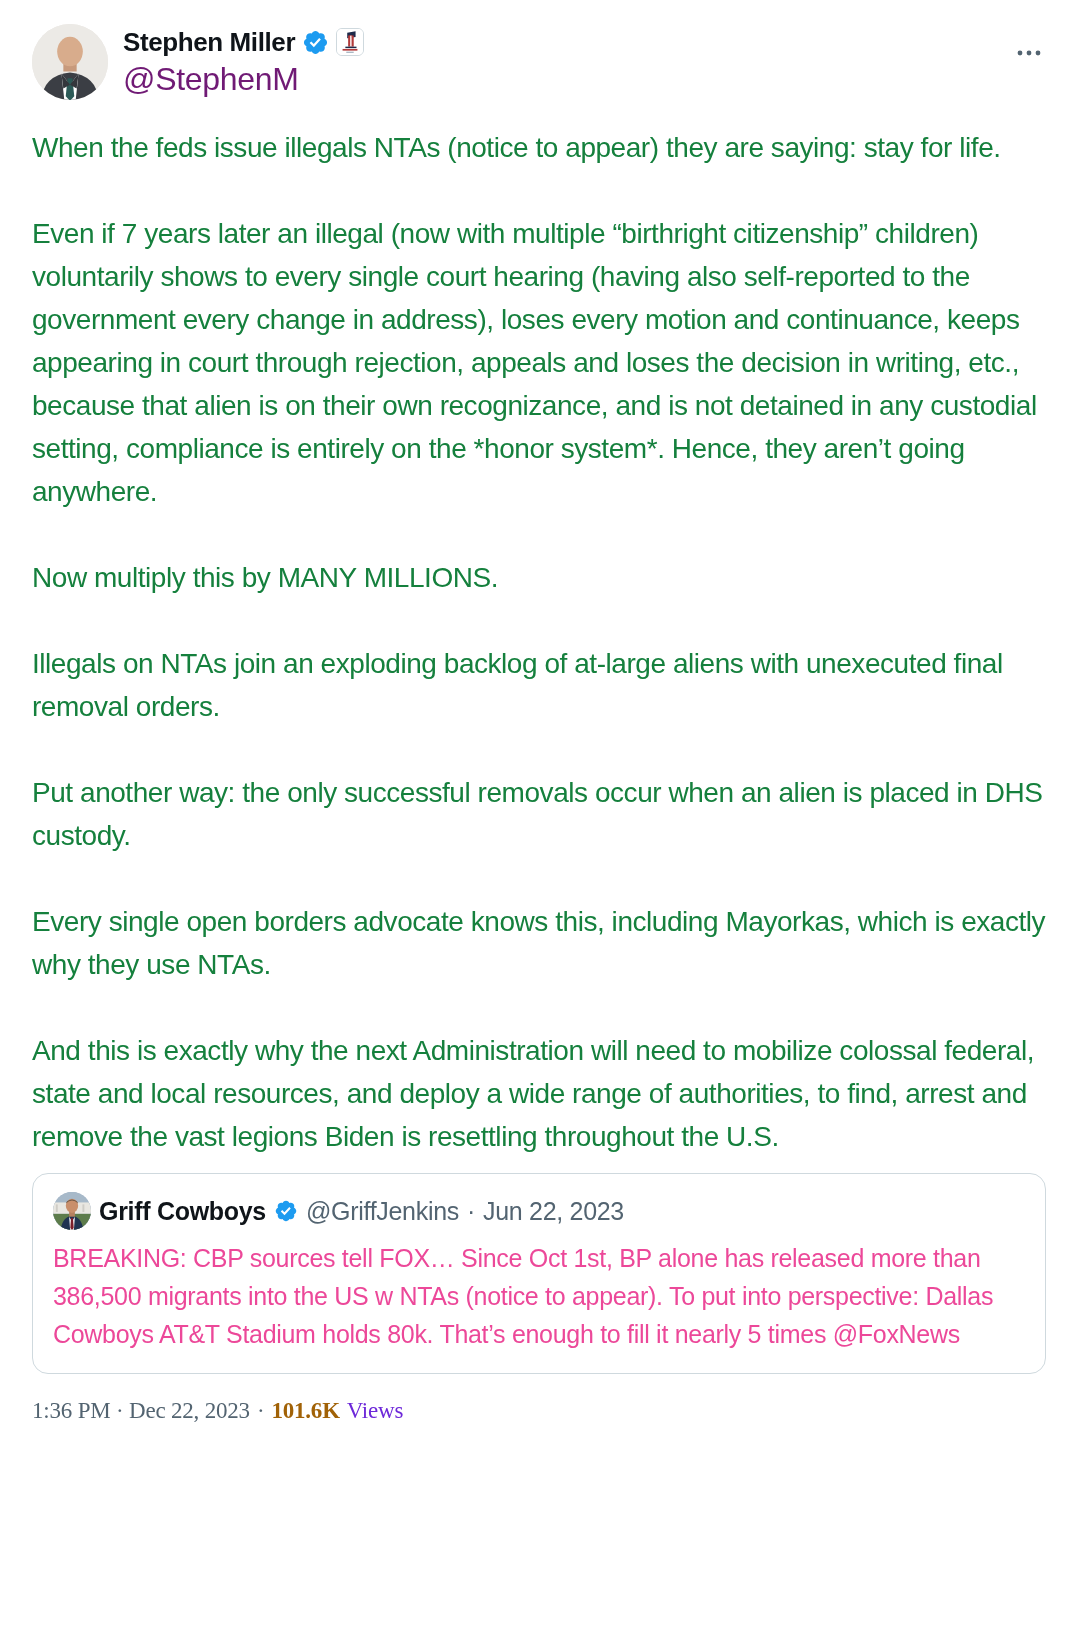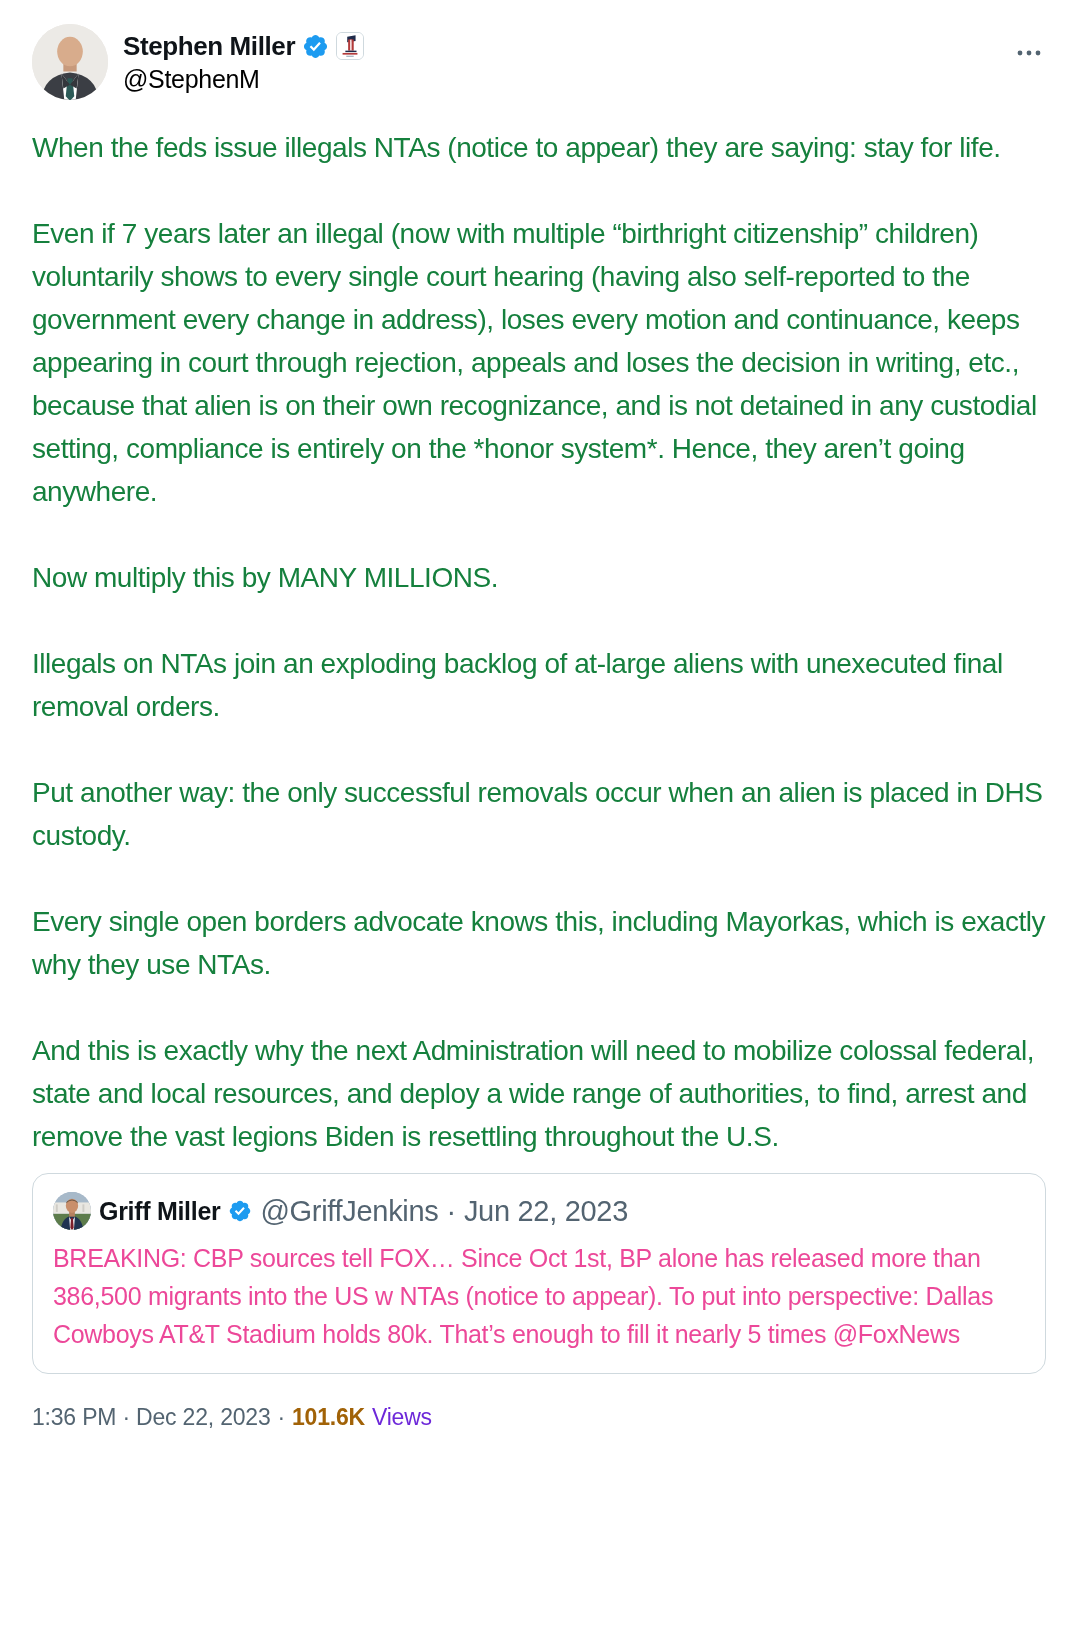--- a/index.html
+++ b/index.html
@@ -21,21 +21,21 @@
   .id-block { display:flex; flex-direction:column; justify-content:center; height:76px; gap:3px; }
   .name-row { display:flex; align-items:center; gap:7px; }
   .display-name { font-size:26px; font-weight:700; letter-spacing:-0.4px; color:#0f1419; cursor:pointer; }
   .verified { display:inline-flex; align-items:center; }
   .verified svg { width:27px; height:27px; }
   .affiliate {
     width:28px; height:28px; border:1px solid #cfd9de; border-radius:6px;
     display:inline-flex; align-items:center; justify-content:center;
     background:#fff; cursor:pointer; overflow:hidden;
   }
-  .handle { font-size:25px; color:#000000; letter-spacing:-0.3px; cursor:pointer; }
+  .handle { font-size:32px; color:#701a75; letter-spacing:-0.3px; cursor:pointer; }
   .more-btn {
     margin-left:auto; margin-top:12px; background:none; border:none; padding:4px;
     cursor:pointer; line-height:0;
   }
 
   
   .tweet-text {
     margin-top:26px;
     font-size:28px; line-height:43px; letter-spacing:-0.45px;
     color:#15803d; white-space:pre-line;
@@ -46,32 +46,32 @@
     margin-top:15px;
     border:1px solid #cfd9de; border-radius:16px;
     padding:18px 20px 20px 20px;
     cursor:pointer; background:#fff;
   }
   .quote-header { display:flex; align-items:center; gap:8px; }
   .q-avatar { width:38px; height:38px; border-radius:50%; overflow:hidden; flex:none; background:#9fb3c8; }
   .q-name { font-size:25px; font-weight:700; letter-spacing:-0.3px; color:#0f1419; }
   .q-verified { display:inline-flex; align-items:center; }
   .q-verified svg { width:24px; height:24px; }
-  .q-handle, .q-sep, .q-date { font-size:29px; color:#536471; letter-spacing:-0.3px; }
+  .q-handle, .q-sep, .q-date { font-size:25px; color:#536471; letter-spacing:-0.3px; }
   .quote-text {
     margin-top:9px;
     font-size:25px; line-height:38px; letter-spacing:-0.3px; color:#ec4899;
     white-space:pre-line;
   }
 
   
   .meta-row {
-    margin-top:30px;
+    margin-top:24px;
     display:flex; align-items:baseline;
-    font-size:23px; color:#536471; letter-spacing:-0.2px;
+    font-size:23px; color:#536471; letter-spacing:-0.2px;font-family:Liberation Serif, serif;
   }
   .meta-sep { margin:0 7px; }
   .views-count { font-weight:700; color:#a16207; }
   .views-label { margin-left:7px; color:#6d28d9;text-align:right; }
 </style>
 </head>
 <body>
 
 <div class="page">
   <article class="tweet">
@@ -148,21 +148,21 @@
             <rect x="31" y="13" width="2" height="8" fill="#cfcdc6"></rect>
             <rect x="0" y="23" width="40" height="17" fill="#5d7c4b"></rect>
             <path d="M8 40 Q10 26 20 25 Q30 26 32 40 Z" fill="#1f3352"></path>
             <path d="M17 26 L20 31 L23 26 L22 40 L18 40 Z" fill="#ffffff"></path>
             <path d="M19 27 L21 27 L21.8 38 L20 40 L18.2 38 Z" fill="#7a1f2b"></path>
             <rect x="17" y="19" width="6" height="7" fill="#b5815f"></rect>
             <ellipse cx="20" cy="14.5" rx="6.5" ry="7.5" fill="#c98f6b"></ellipse>
             <path d="M13.5 12 Q20 6 26.5 12 Q25 8.5 20 8 Q15 8.5 13.5 12 Z" fill="#6b5644"></path>
           </svg>
         </span>
-        <span class="q-name">Griff Miller</span>
+        <span class="q-name">Griff Cowboys</span>
         <span class="q-verified">
           <svg viewBox="0 0 24 24" xmlns="http://www.w3.org/2000/svg">
             <path fill="#1d9bf0" d="M22.25 12c0-1.43-.88-2.67-2.19-3.34.46-1.39.2-2.9-.81-3.91s-2.52-1.27-3.91-.81c-.66-1.31-1.91-2.19-3.34-2.19s-2.67.88-3.33 2.19c-1.4-.46-2.91-.2-3.92.81s-1.26 2.52-.8 3.91c-1.31.67-2.2 1.91-2.2 3.34s.89 2.67 2.2 3.34c-.46 1.39-.21 2.9.8 3.91s2.52 1.26 3.91.81c.67 1.31 1.91 2.19 3.34 2.19s2.68-.88 3.34-2.19c1.39.45 2.9.2 3.91-.81s1.27-2.52.81-3.91c1.31-.67 2.19-1.91 2.19-3.34z"></path>
             <path fill="#ffffff" d="M10.54 16.2 6.8 12.46l1.41-1.42 2.26 2.26 4.8-5.23 1.47 1.36z"></path>
           </svg>
         </span>
         <span class="q-handle">@GriffJenkins</span>
         <span class="q-sep">·</span>
         <span class="q-date">Jun 22, 2023</span>
       </div>

